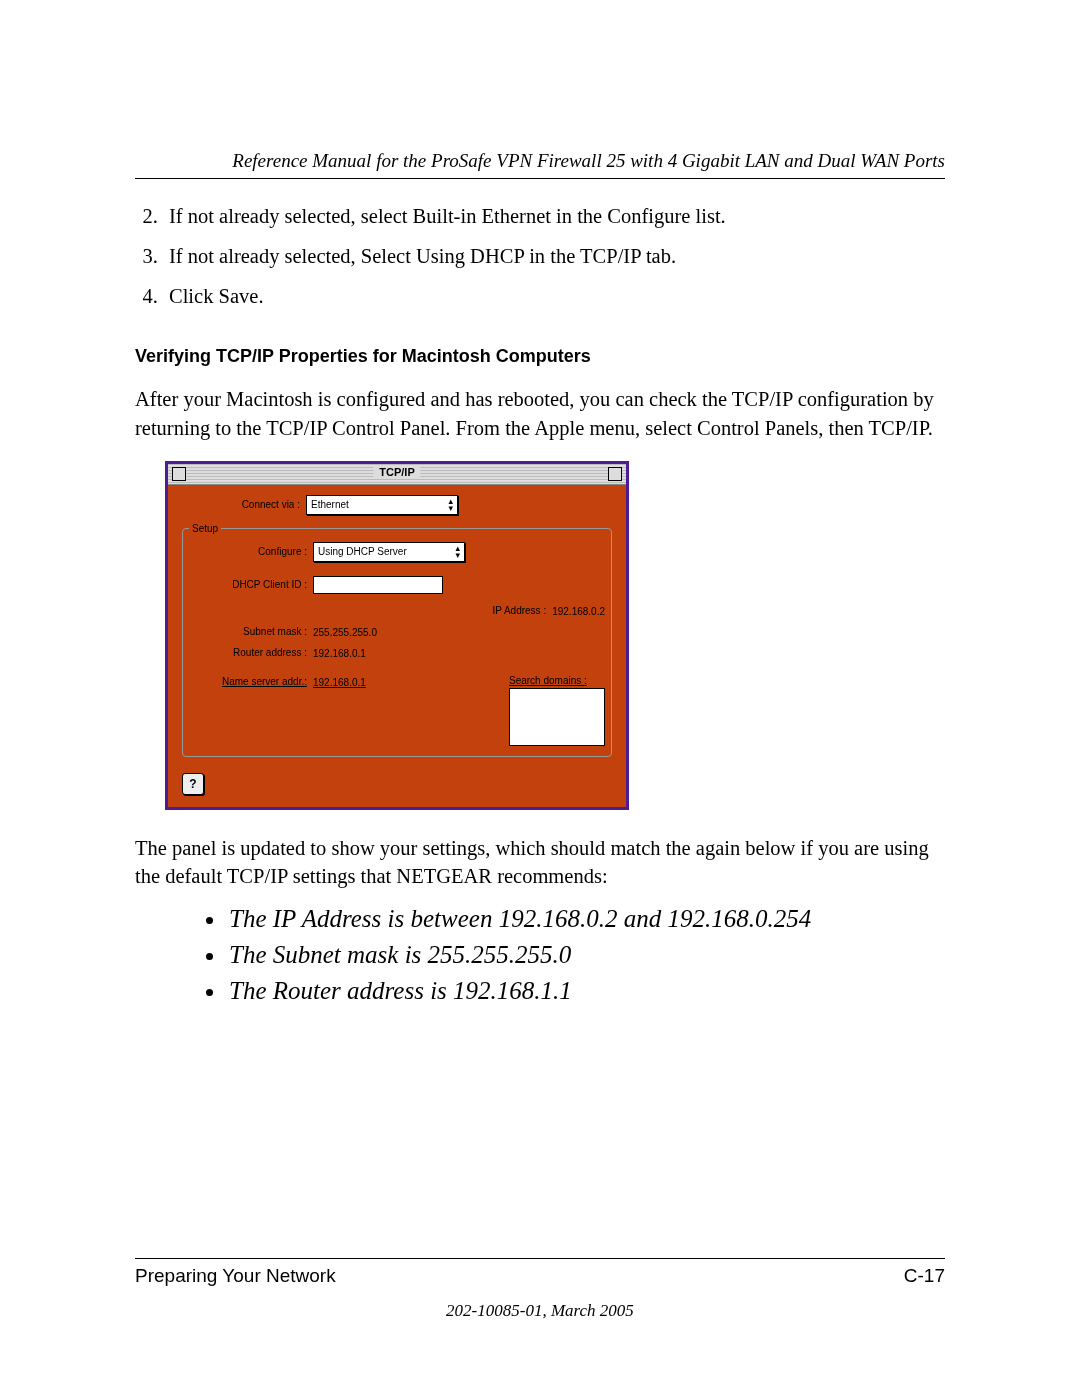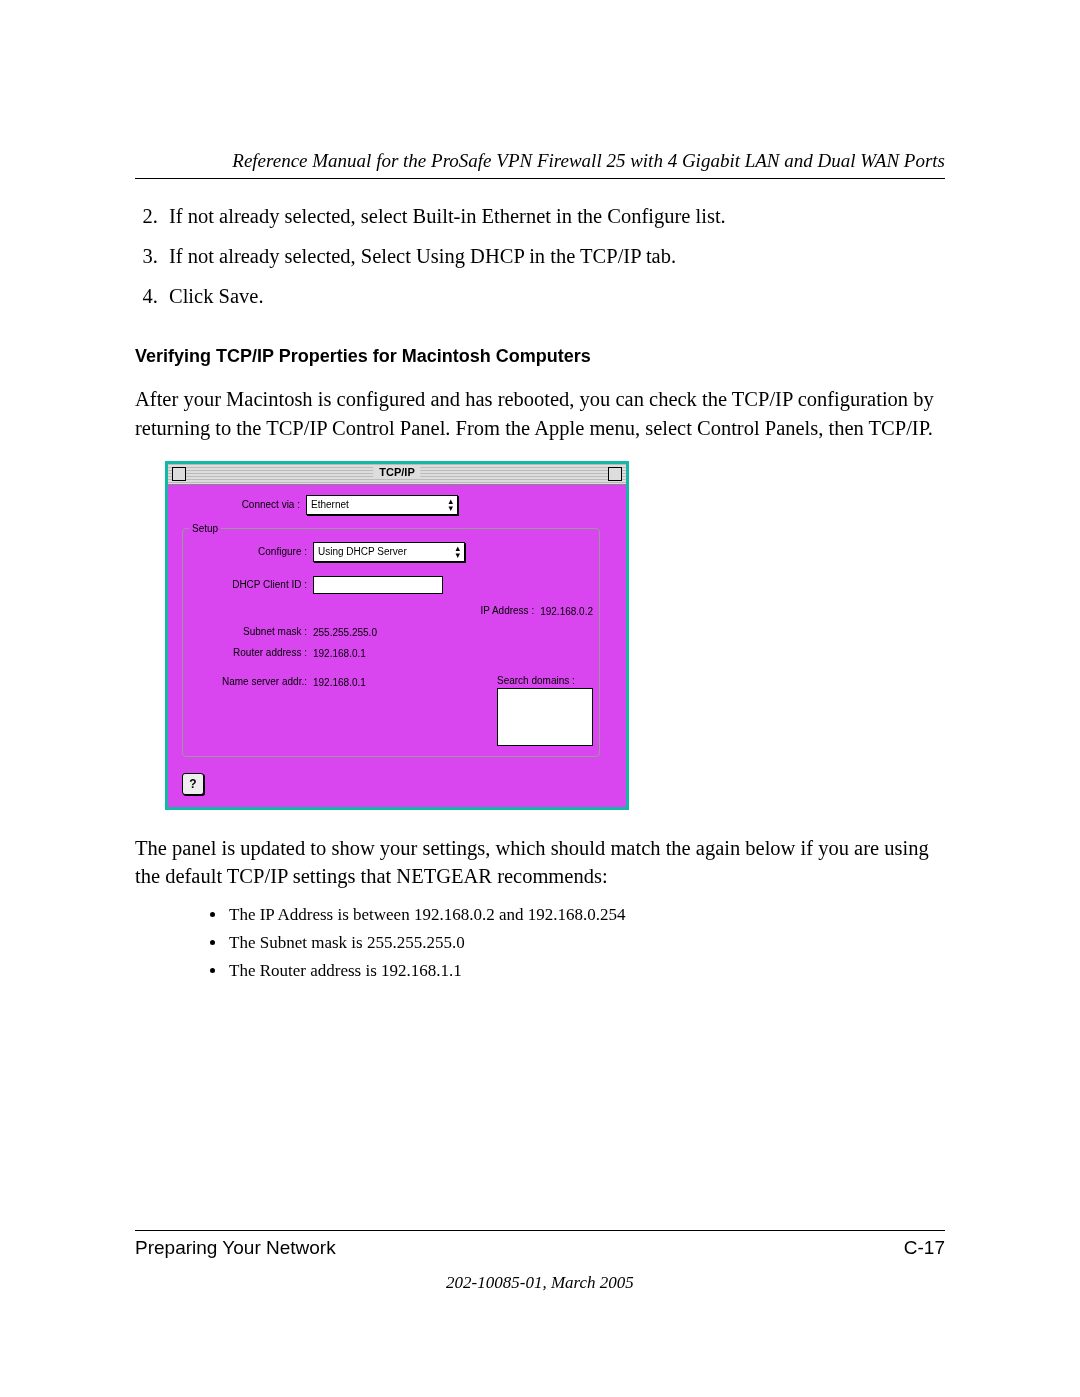--- a/index.html
+++ b/index.html
@@ -45,22 +45,22 @@
   p.body {
     font-size: 20.5px;
     line-height: 1.4;
     margin: 0 0 14px 0;
   }
   .figure-wrap {
     margin: 18px 0 24px 30px;
   }
   .tcpip-window {
     width: 458px;
-    border: 3px solid #14b8a6;
-    background: #d946ef;
+    border: 3px solid #4c1d95;
+    background: #c2410c;
     font-family: Verdana, Geneva, sans-serif;
     font-size: 10px;
     color: #000;
   }
   .tcpip-title {
     position: relative;
     height: 20px;
     background: repeating-linear-gradient(to bottom, #bbb 0 1px, #ddd 1px 3px);
     border-bottom: 1px solid #888;
   }
@@ -123,31 +123,32 @@
     border: 1px solid #000;
     background: #fff;
   }
   .static-val {
     font-size: 10px;
     padding-top: 2px;
   }
   fieldset.setup {
     border: 1px solid #999;
     border-radius: 4px;
-    margin: 4px 12px 10px 0;
+    margin: 4px 0 10px 0;
     padding: 8px 6px 10px 6px;
   }
   fieldset.setup legend {
     font-size: 10px;
     padding: 0 3px;
   }
   .lower-grid {
     display: flex;
     gap: 32px;
     margin-top: 16px;
+    text-decoration: underline;
   }
   .lower-left {
     flex: 1;
   }
   .lower-right .lbl {
     font-size: 10px;
     margin-bottom: 2px;
   }
   .search-box {
     width: 94px;
@@ -165,31 +166,32 @@
     justify-content: center;
     margin-top: 16px;
     font-weight: bold;
     font-size: 12px;
     box-shadow: 1px 1px 0 #000;
   }
   ul.bullets {
     list-style: disc;
     margin: 6px 0 14px 0;
     padding-left: 92px;
-    font-size: 17px;
+    font-size: 25px;
+    font-style: italic;
   }
   ul.bullets li {
     margin-bottom: 8px;
     padding-left: 2px;
   }
   .footer {
     position: absolute;
     left: 135px;
     right: 135px;
-    bottom: 104px;
+    bottom: 76px;
   }
   .footer-row {
     display: flex;
     justify-content: space-between;
     font-size: 19px;
     font-family: Arial, Helvetica, sans-serif;
     margin-top: 6px;
   }
   .footer-row .left {
     font-family: Arial, Helvetica, sans-serif;

